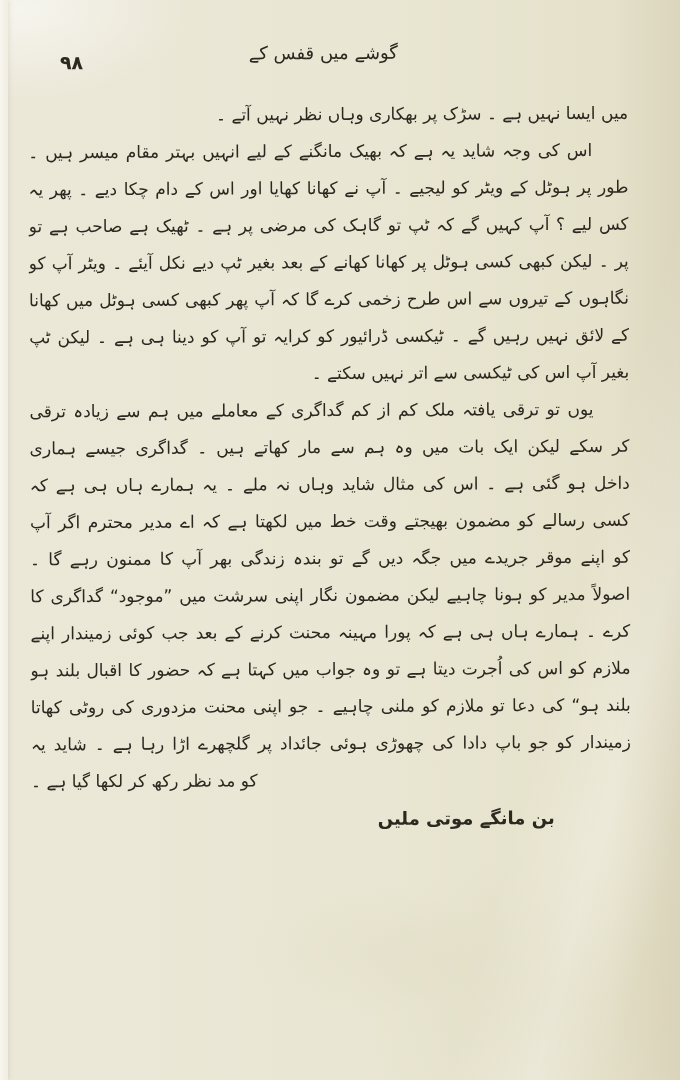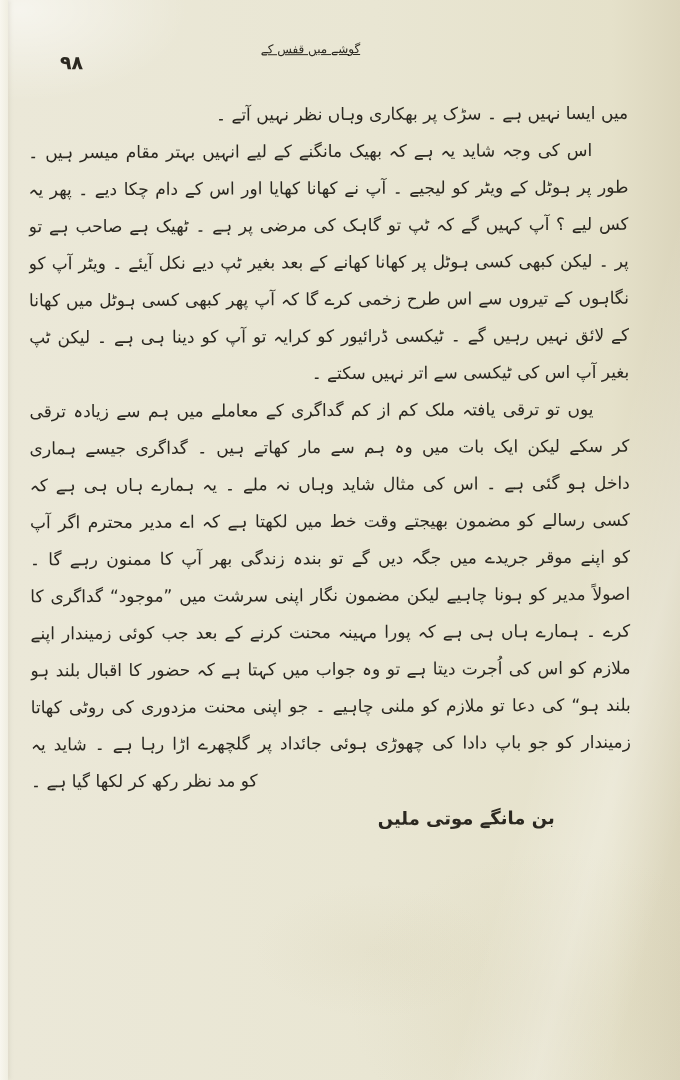--- a/index.html
+++ b/index.html
@@ -19,21 +19,21 @@
       linear-gradient(90deg, #f0eee0 0px, #ebe8d8 14px, #e9e6d3 55%, #e5e1ca 90%, #dbd5bc 100%);
   }
   .edge-left{
     position:absolute;left:0;top:0;bottom:0;width:8px;
     background:linear-gradient(90deg,#f8f6ee,#f0eee1);
     box-shadow:2px 0 4px rgba(120,110,80,0.12);
   }
   .content{position:absolute;inset:0;transform:rotate(-0.25deg);}
   .running-title{
     position:absolute;top:42px;left:225px;width:175px;
-    text-align:center;font-size:12px;letter-spacing:0.5px;text-decoration:underline;
+    text-align:right;font-size:18px;letter-spacing:0.5px;
   }
   .page-number{
     position:absolute;top:50px;left:62px;
     font-size:19px;font-weight:bold;letter-spacing:2px;
   }
   .body-text{
     position:absolute;top:96px;right:50px;left:30px;
     font-size:17px;line-height:37px;
   }
   .line{height:37px;overflow:hidden;text-align:right;}

